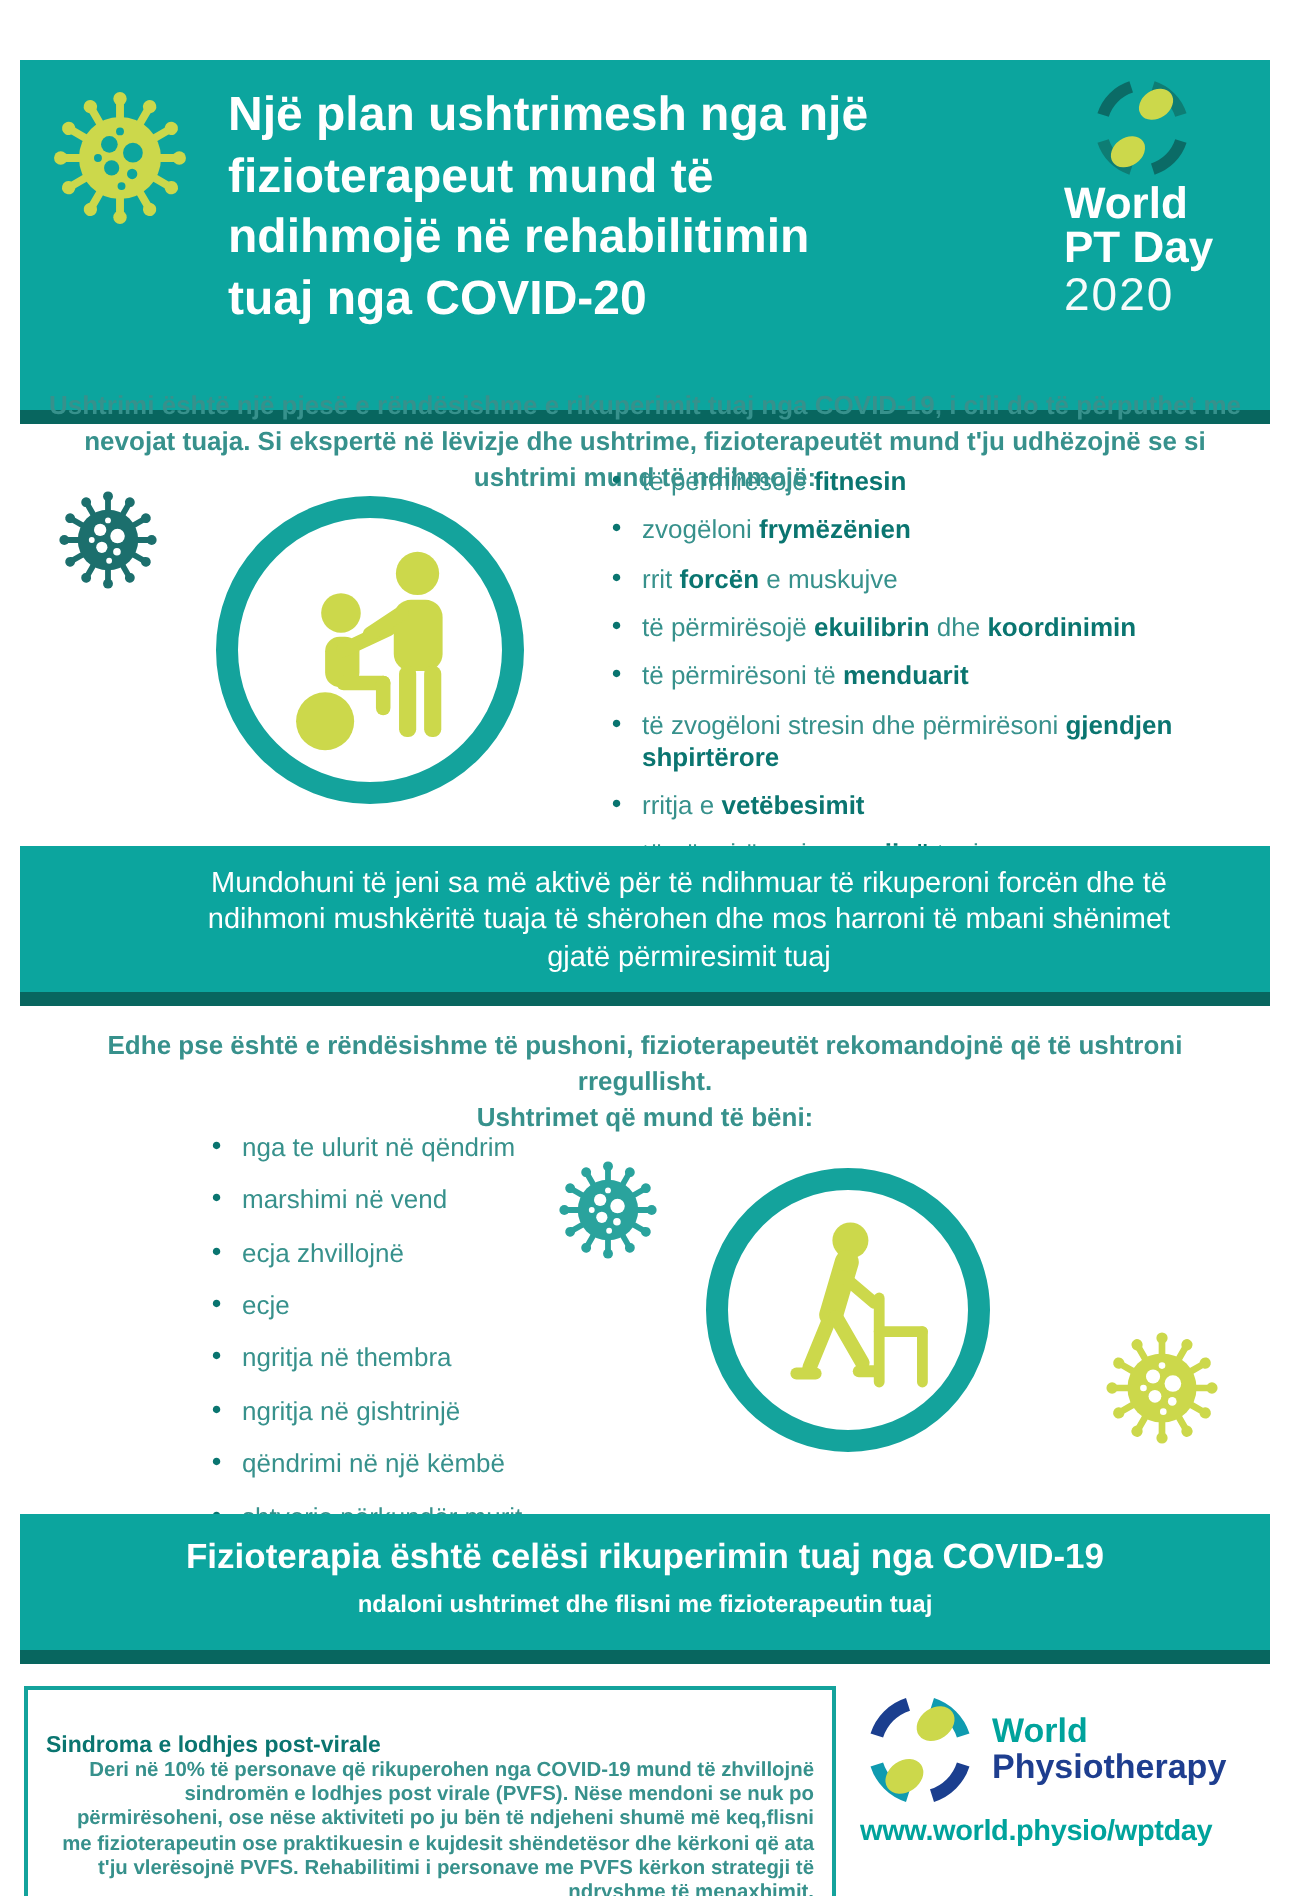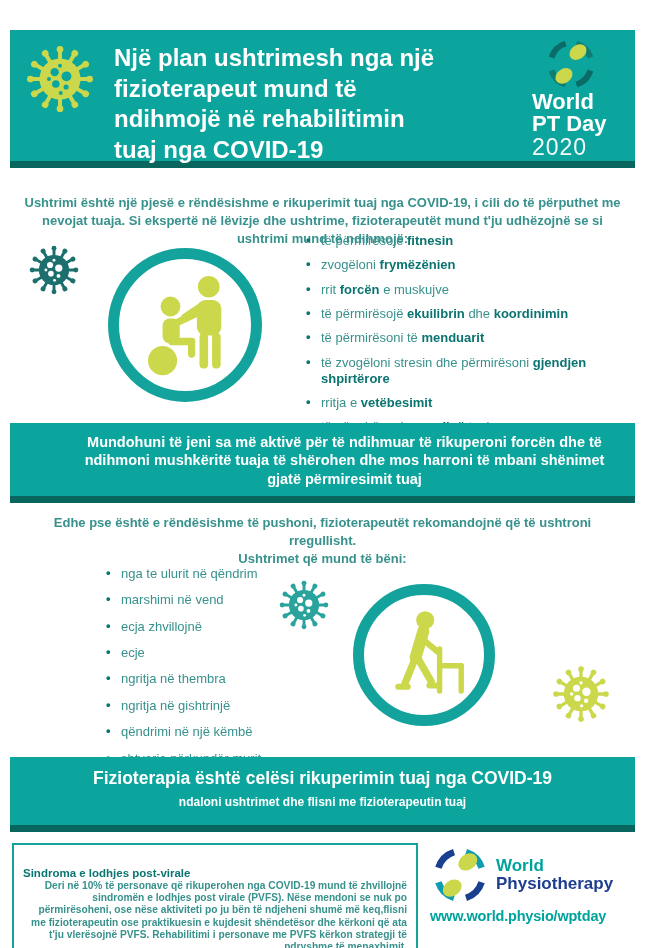--- a/index.html
+++ b/index.html
@@ -1,21 +1,21 @@
 <!DOCTYPE html>
 <html style="--banner-teal: #0ca59e; --banner-dark: #08665f; --lime: #ccd84b; --dark-teal: #1c6f6d; --teal: #2aa39d; --ring-teal: #14a39c; --text-teal: #37918c; --bold-teal: #0a7570; --blue: #1e3e8f; --logo-teal: #00a39c;"><head>
 <meta charset="utf-8">
 <style>
   html,body{margin:0;padding:0;background:#fff;}
   .page{position:relative;width:645px;height:948px;background:#fff;overflow:hidden;
         font-family:"Liberation Sans","DejaVu Sans",sans-serif;}
   
   .banner{position:absolute;left:10px;width:625px;background:var(--banner-teal);
           border-bottom:7px solid var(--banner-dark);box-sizing:border-box;color:#fff;}
-  #header-banner{top:30px;height:138px;}
+  #header-banner{top:30px;height:182px;}
   #header-title{position:absolute;left:104px;top:13px;width:410px;
                 font-size:24px;line-height:1.28;font-weight:bold;color:#fff;}
   .hb-virus{position:absolute;left:12px;top:11px;width:76px;height:76px;
             color:var(--lime);--hole:var(--banner-teal);}
   #header-logo{position:absolute;left:522px;top:7px;width:98px;color:#fff;}
   #header-logo .mark{width:54px;height:54px;margin-left:12px;display:block;
             --arc:#0b6b66;--arc2:#0e7d74;--leaf:var(--lime);}
   #header-logo .w1,#header-logo .w2{font-size:22px;font-weight:bold;line-height:1.0;}
   #header-logo .yr{font-size:23px;font-weight:400;line-height:1.05;letter-spacing:1px;opacity:.96;}
   
@@ -41,21 +41,21 @@
   #benefits{left:306px;top:233px;width:340px;}
   #benefits li{margin-bottom:8.5px;}
   #exercises{left:106px;top:566px;width:235px;}
   #exercises li{margin-bottom:10.5px;}
   #sec2-virus{position:absolute;left:276px;top:577px;width:56px;height:56px;
               color:var(--teal);--hole:#fff;}
   #sec2-virus-lime{position:absolute;left:549px;top:662px;width:64px;height:64px;
               color:var(--lime);--hole:#fff;}
   
   #banner2{top:423px;height:80px;padding-top:10px;text-align:center;}
-  #banner2 .bl{font-size:14.5px;font-weight:bold;line-height:1.27;padding-left:44px;}
+  #banner2 .bl{font-size:14.5px;font-weight:normal;line-height:1.27;padding-left:44px;}
   #banner3{top:757px;height:75px;padding-top:11px;text-align:center;}
   #banner3 .t{font-size:17.5px;font-weight:bold;}
   #banner3 .s{font-size:12px;font-weight:bold;line-height:1.35;margin-top:5px;}
   
   #pvfs-box{position:absolute;left:12px;top:843px;width:406px;box-sizing:border-box;
             border:2px solid var(--ring-teal);padding:22px 9px 6px;background:#fff;}
   #pvfs-box .bt{font-size:11.5px;font-weight:bold;color:var(--bold-teal);margin-bottom:1px;}
   #pvfs-box .bb{font-size:10.2px;line-height:1.2;color:var(--text-teal);font-weight:700;text-align:right;}
   #wp-logo{position:absolute;left:430px;top:845px;width:210px;}
   #wp-logo .row{display:flex;align-items:center;}
@@ -142,21 +142,21 @@
 <div class="page">
 
   <div class="banner" id="header-banner">
     <svg class="virus hb-virus">
         <use href="#virus-sym"></use>
       </svg>
     <div id="header-title">
       <div>Një plan ushtrimesh nga një</div>
       <div>fizioterapeut mund të</div>
       <div>ndihmojë  në rehabilitimin</div>
-      <div>tuaj nga COVID-19</div>
+      <div>tuaj nga COVID-20</div>
     </div>
     <div id="header-logo">
       <svg class="mark">
           <use href="#wpt-mark-sym"></use>
         </svg>
       <div class="w1">World</div>
       <div class="w2">PT Day</div>
       <div class="yr">2020</div>
     </div>
   </div>

